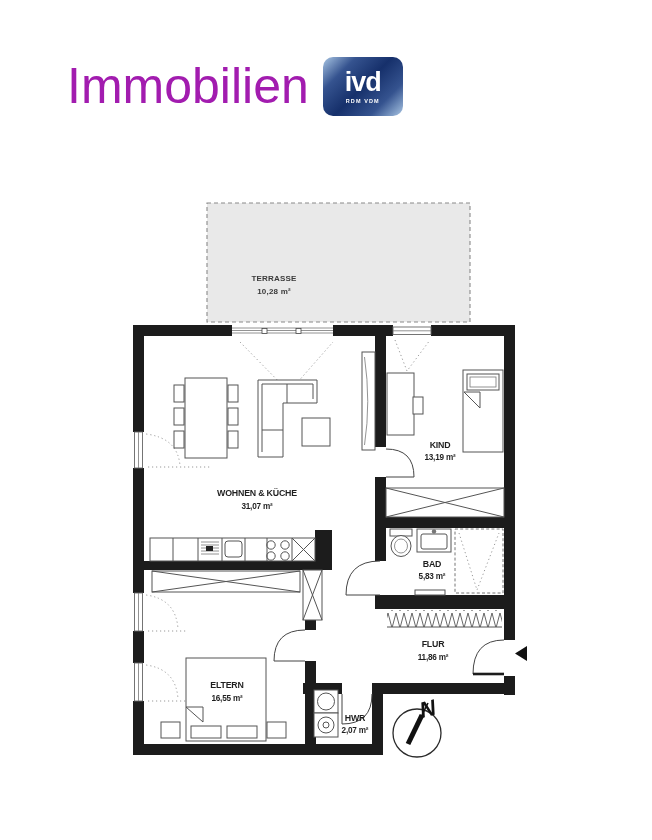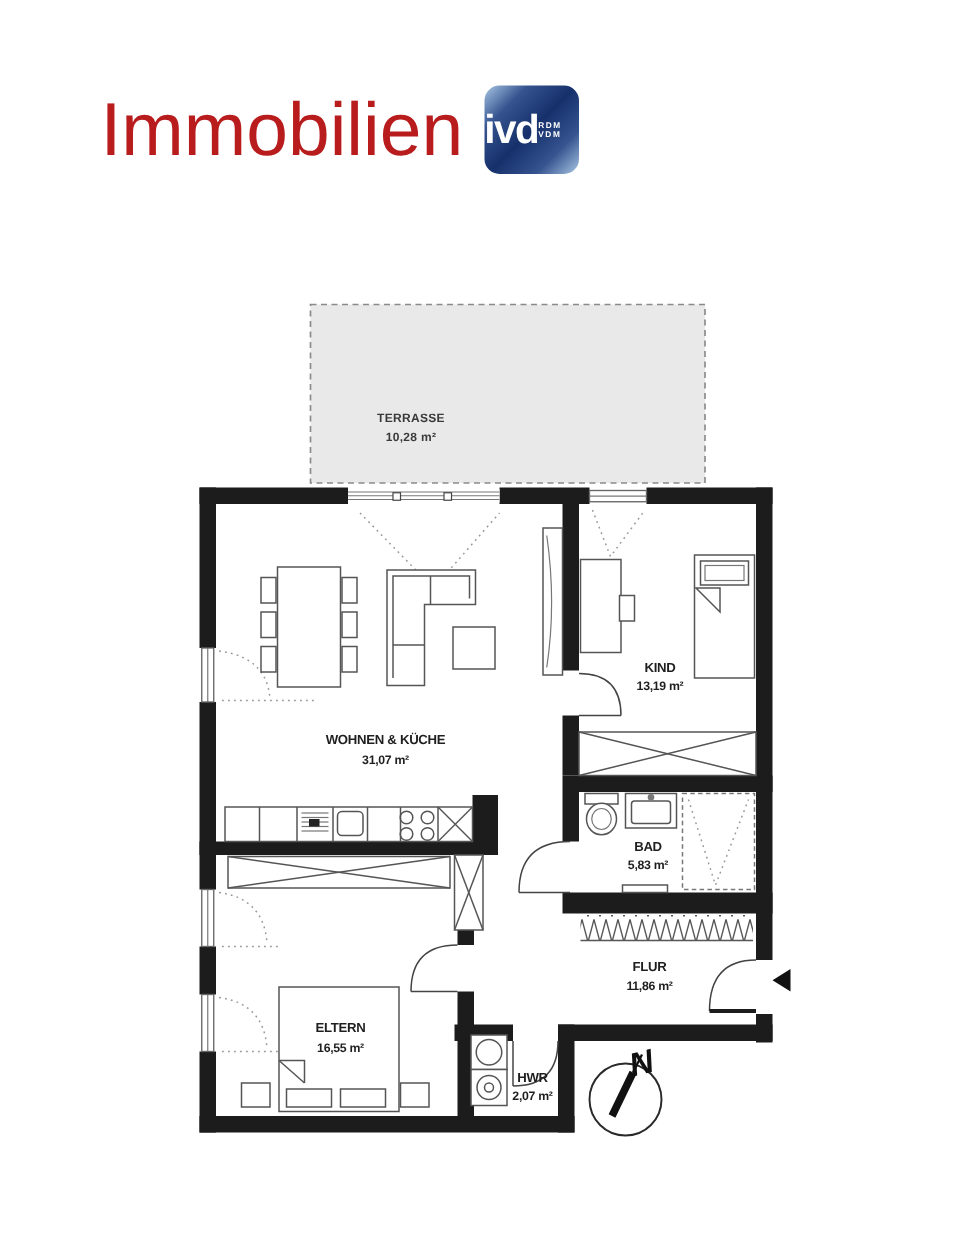--- a/index.html
+++ b/index.html
@@ -1,23 +1,23 @@
 <!DOCTYPE html>
 <html><head>
 <meta charset="utf-8">
 <style>
   html,body{margin:0;padding:0;}
   body{width:652px;height:840px;position:relative;background:#ffffff;overflow:hidden;
        font-family:"Liberation Sans",sans-serif;}
   .header{position:absolute;top:54px;left:60px;height:64px;display:flex;align-items:center;}
   .brand{font-size:50px;color:#3d5977;line-height:1;}
-  .suffix{font-size:50px;color:#b91c1c;line-height:1;margin-left:7px;}
-  .badge{width:63px;height:59px;margin-left:14px;border-radius:10px;
+  .suffix{font-size:50px;color:#a21caf;line-height:1;margin-left:7px;}
+  .badge{width:80px;height:59px;margin-left:14px;border-radius:10px;
          background:linear-gradient(135deg,#a9c6e4 0%,#35538f 24%,#16306b 50%,#35538f 76%,#a9c6e4 100%);
-         display:flex;flex-direction:row;align-items:center;justify-content:center;color:#fff;}
+         display:flex;flex-direction:column;align-items:center;justify-content:center;color:#fff;}
   .badge-text{font-size:27px;font-weight:bold;line-height:1;letter-spacing:-1px;}
   .badge-sub{font-size:5.5px;font-weight:bold;letter-spacing:1.1px;margin-top:2px;}
   svg{position:absolute;left:0;top:0;}
   svg text{font-family:"Liberation Sans",sans-serif;}
   .lbl{font-weight:700;font-size:8.8px;fill:#1f1f1f;letter-spacing:-0.2px;}
   .lbl2{font-weight:700;font-size:8.2px;fill:#1f1f1f;letter-spacing:-0.2px;}
   .tlbl{font-weight:700;font-size:8px;fill:#3a3a3a;letter-spacing:0.2px;}
   .wall{fill:#1c1c1c;}
   .fur{fill:#ffffff;stroke:#555555;stroke-width:1;}
   .furline{stroke:#555555;stroke-width:1;fill:none;}

